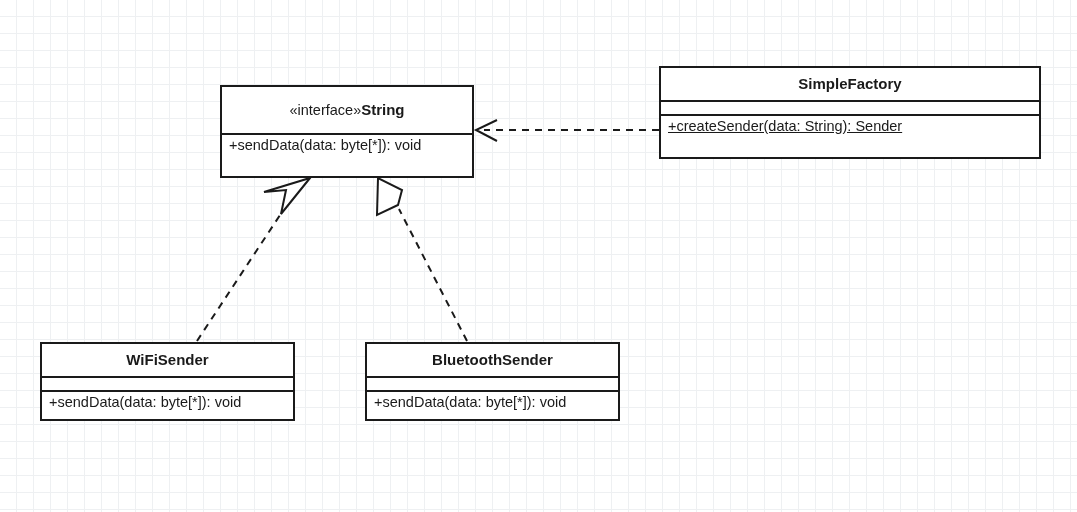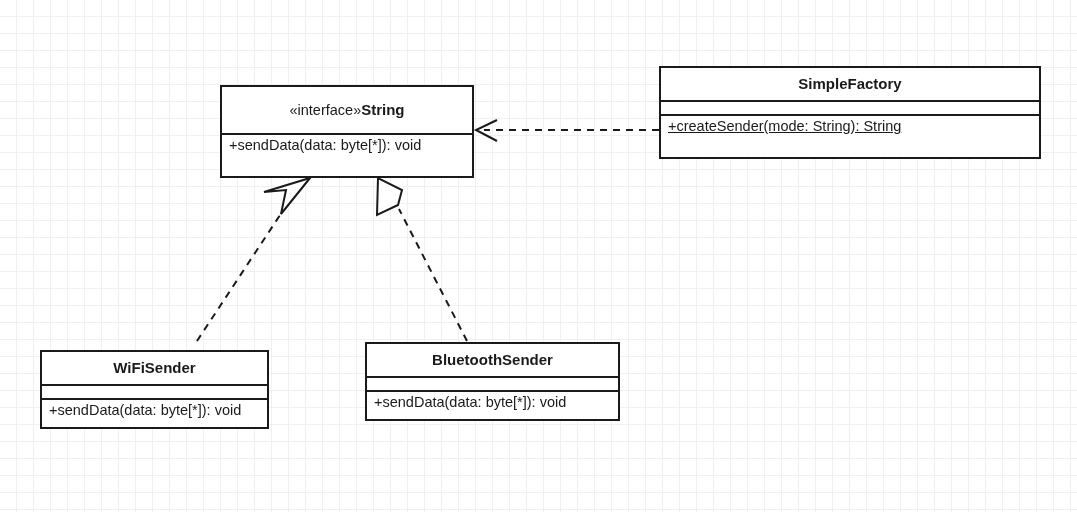--- a/index.html
+++ b/index.html
@@ -107,25 +107,25 @@
       <span>+sendData(data: byte[*]): void</span>
     </div>
   </div>
 
   <div class="uml-class" style="left:659px; top:66px; width:382px; height:93px;">
     <div class="compartment comp-name" style="height:32px;">
       <div class="class-name">SimpleFactory</div>
     </div>
     <div class="compartment comp-divider comp-empty"></div>
     <div class="compartment comp-divider comp-ops" style="height:43px;">
-      <span class="op-static">+createSender(mode: String): String</span>
+      <span class="op-static">+createSender(data: String): Sender</span>
     </div>
   </div>
 
-  <div class="uml-class" style="left:40px; top:342px; width:229px; height:79px;margin-top:8px;">
+  <div class="uml-class" style="left:40px; top:342px; width:255px; height:79px;">
     <div class="compartment comp-name" style="height:32px;">
       <div class="class-name">WiFiSender</div>
     </div>
     <div class="compartment comp-divider comp-empty"></div>
     <div class="compartment comp-divider comp-ops" style="height:29px;">
       <span>+sendData(data: byte[*]): void</span>
     </div>
   </div>
 
   <div class="uml-class" style="left:365px; top:342px; width:255px; height:79px;">

